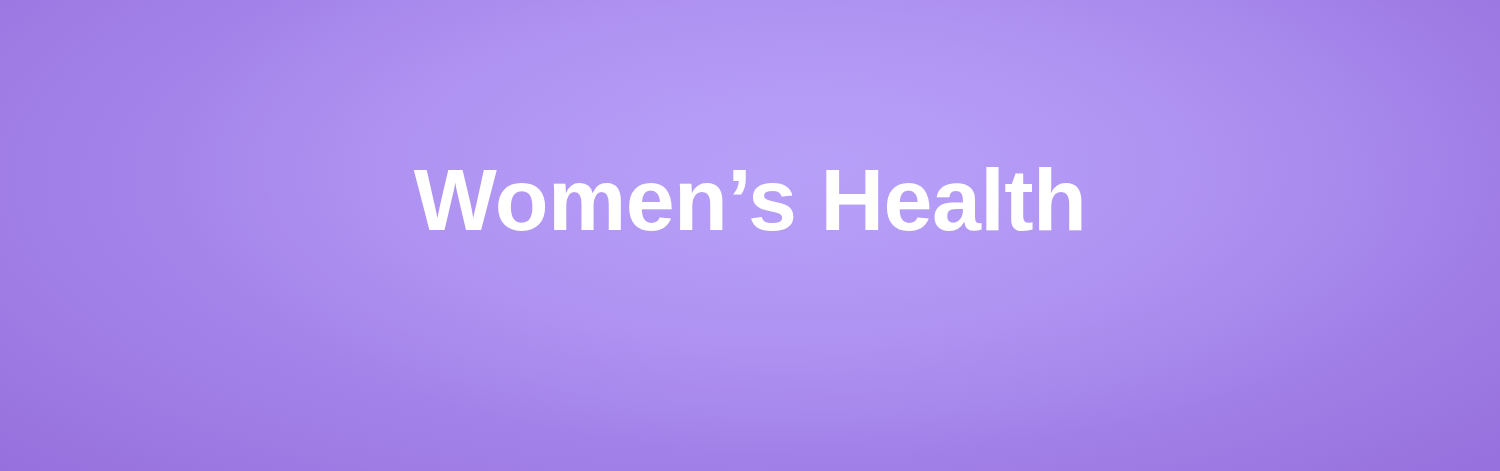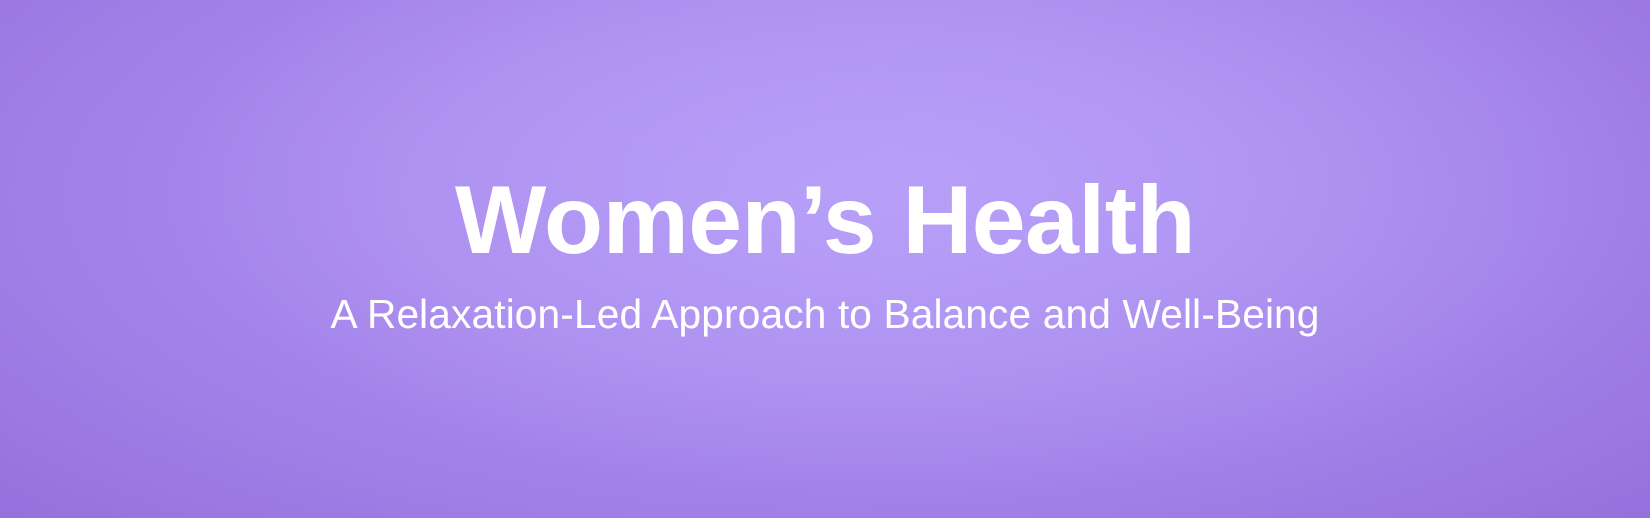--- a/index.html
+++ b/index.html
@@ -97,17 +97,16 @@
   <div class="banner-bg"></div>
 
   <div class="banner-bloom"></div>
 
   <div class="banner-vignette"></div>
 
   <div class="banner-content">
 
     <h1 class="hero-title">Women’s Health</h1>
 
-    <p class="hero-subtitle">A Relaxation-Led Approach to Balance and Well-Being</p>
 
   </div>
 
 </div>
 
 </body></html>

